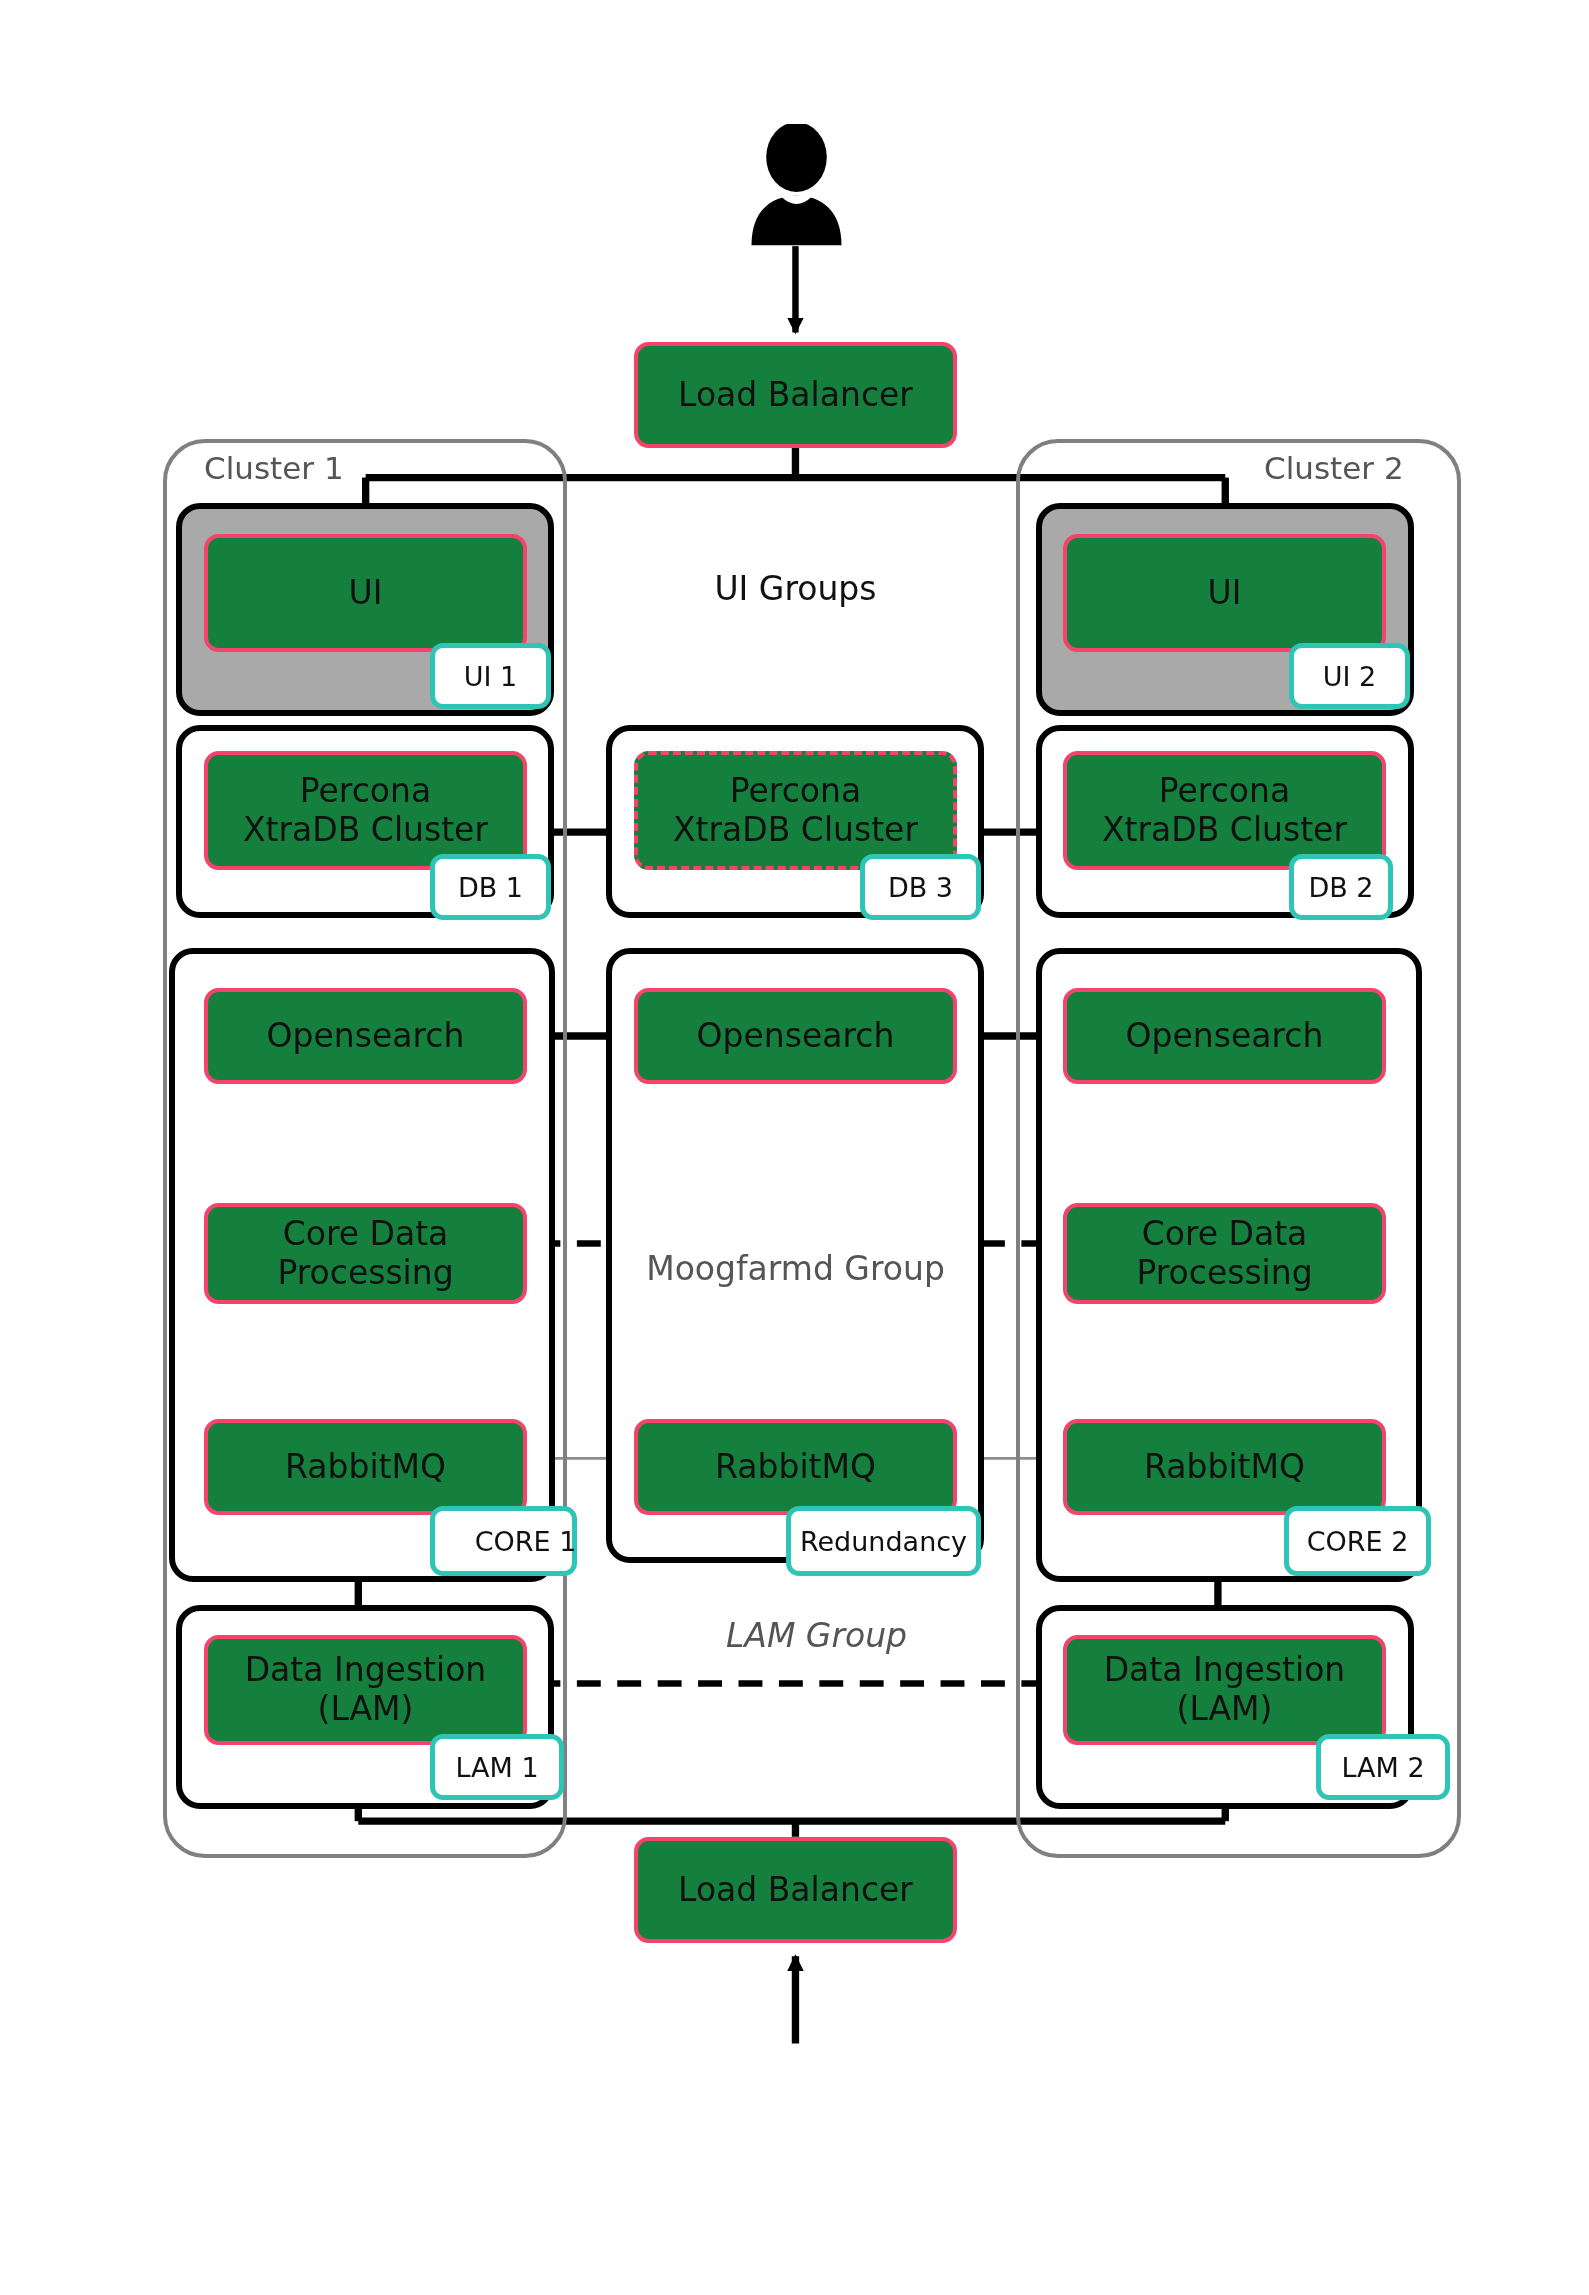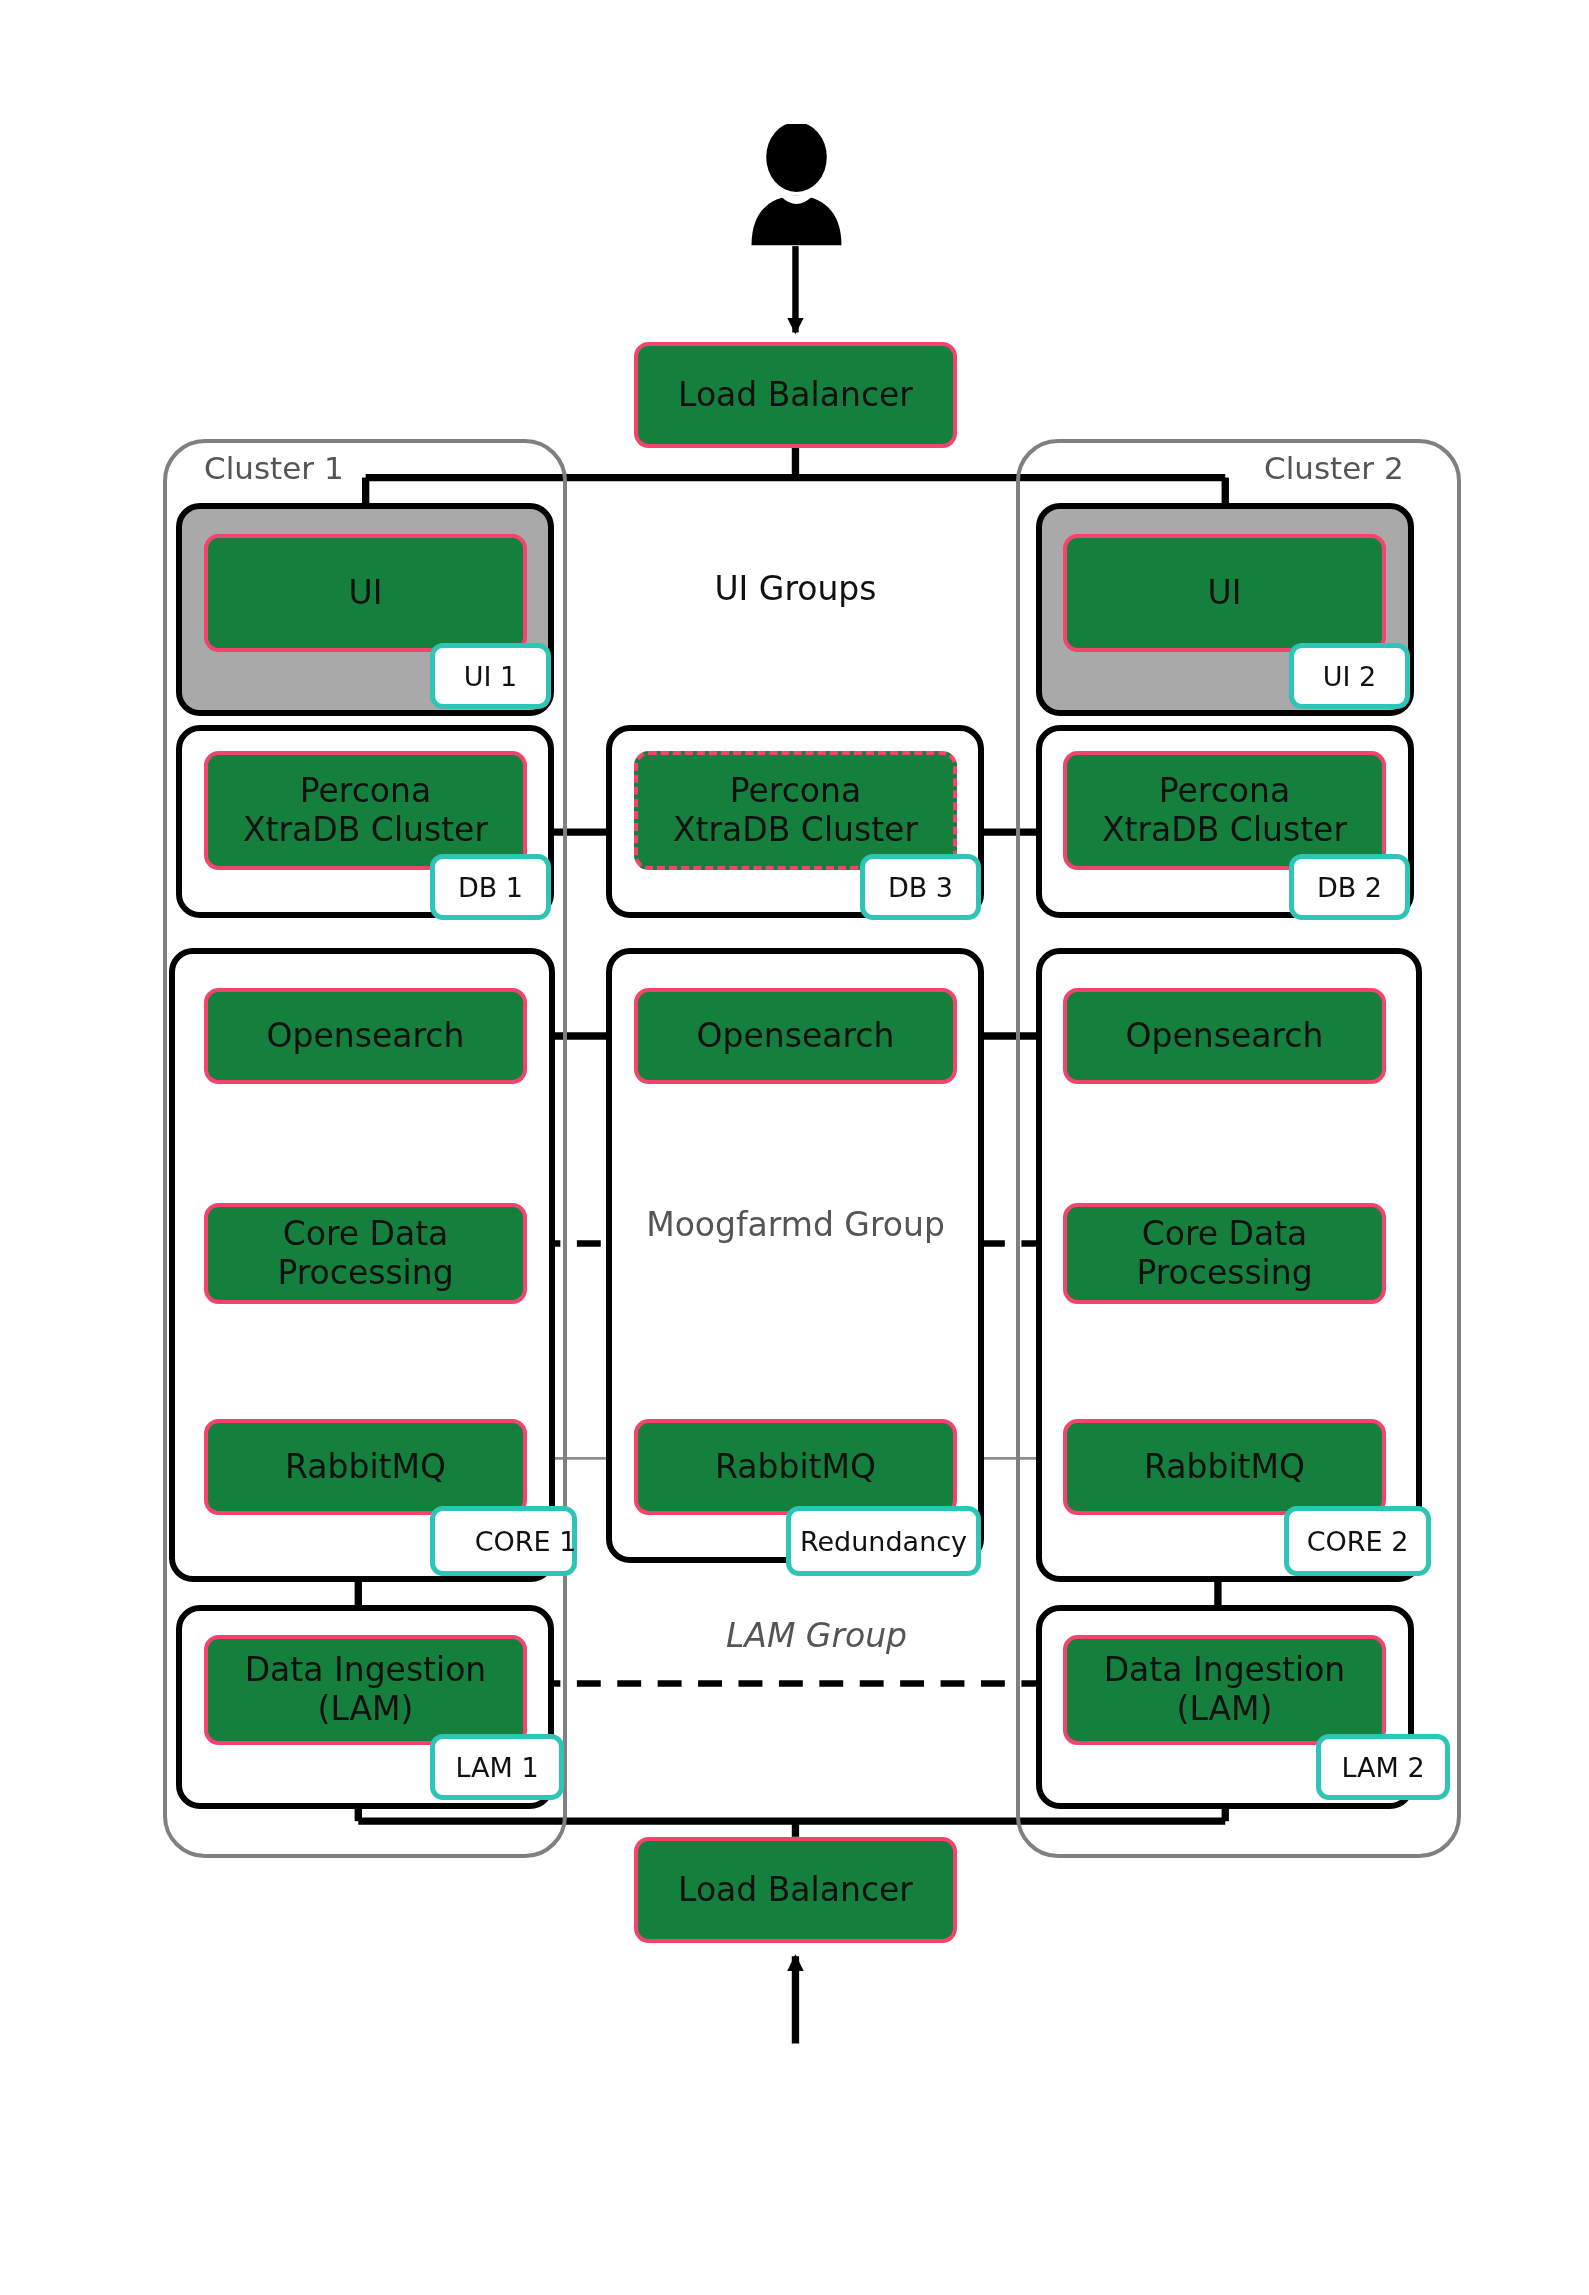--- a/index.html
+++ b/index.html
@@ -109,31 +109,31 @@
     <span>Percona</span>
     <span>XtraDB Cluster</span>
   </div>
   <div class="badge" style="left:860px;top:854px;width:121px;height:66px;">DB 3</div>
 
   <div class="group" style="left:1036px;top:725px;width:378px;height:193px;"></div>
   <div class="node" style="left:1063px;top:751px;width:323px;height:119px;flex-direction:column;">
     <span>Percona</span>
     <span>XtraDB Cluster</span>
   </div>
-  <div class="badge" style="left:1289px;top:854px;width:121px;height:66px;">DB 2</div>
+  <div class="badge" style="left:1289px;top:854px;width:104px;height:66px;">DB 2</div>
 
   <div class="group" style="left:169px;top:948px;width:386px;height:634px;"></div>
   <div class="group" style="left:606px;top:948px;width:378px;height:615px;"></div>
   <div class="group" style="left:1036px;top:948px;width:386px;height:634px;"></div>
 
   <div class="node" style="left:204px;top:988px;width:323px;height:96px;">Opensearch</div>
   <div class="node" style="left:634px;top:988px;width:323px;height:96px;">Opensearch</div>
   <div class="node" style="left:1063px;top:988px;width:323px;height:96px;">Opensearch</div>
 
-  <div class="glabel" style="left:612px;top:1205px;width:367px;">Moogfarmd Group</div>
+  <div class="glabel" style="left:612px;top:1249px;width:367px;">Moogfarmd Group</div>
 
   <div class="node" style="left:204px;top:1203px;width:323px;height:101px;flex-direction:column;">
     <span>Core Data</span>
     <span>Processing</span>
   </div>
   <div class="node" style="left:1063px;top:1203px;width:323px;height:101px;flex-direction:column;">
     <span>Core Data</span>
     <span>Processing</span>
   </div>
 

